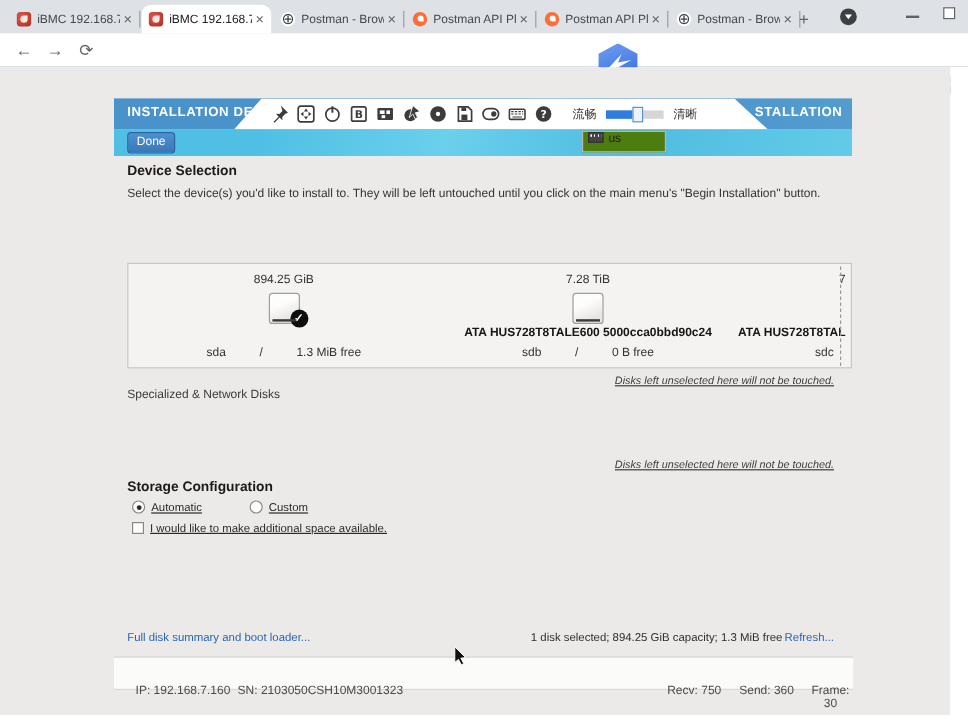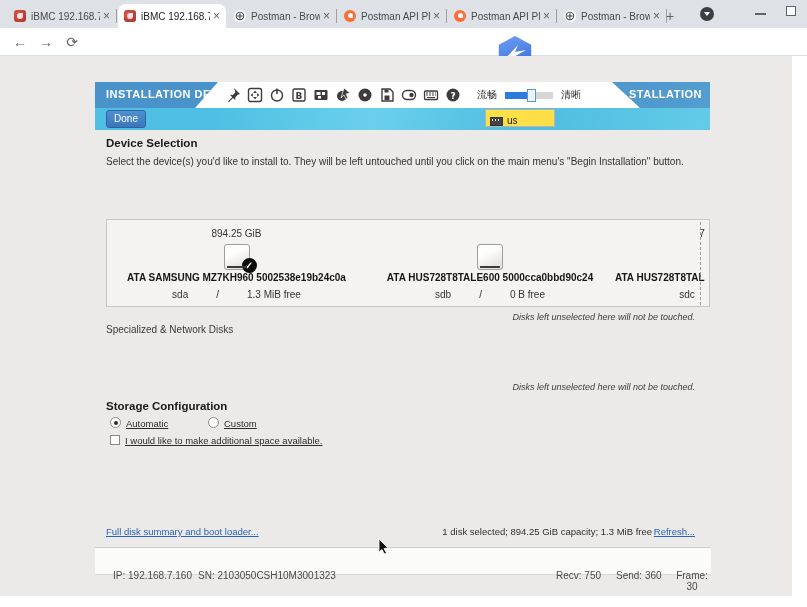--- a/index.html
+++ b/index.html
@@ -58,53 +58,53 @@
   #kvm-band { left:195px; top:26px; width:445px; height:26px; background:#fff; clip-path:polygon(23px 0,417px 0,445px 26px,0 26px); display:flex; align-items:center; padding-left:30px; }
   .kico { width:16px; height:16px; margin-right:6px; flex:0 0 16px; }
   .kico svg { display:block; }
   #slider-wrap { display:flex; align-items:center; margin-left:10px; font-size:10px; color:#333; }
   #slider-track { position:relative; width:48px; height:7px; background:#d6d6d6; margin:0 8px; }
   #slider-fill { position:absolute; left:0; top:0; height:7px; width:50%; background:#2d7de1; }
   #slider-handle { position:absolute; left:22px; top:-3px; width:9px; height:13px; background:#eef3fa; border:1px solid #5b93d8; }
 
   #cyan-band { left:95px; top:52px; width:615px; height:22px; background:linear-gradient(100deg,#4fc0e3 20%,#6ad0ec 45%,#4fbce0 70%,#62cbe8 100%); }
   #done-btn { left:106px; top:54px; width:40px; height:18px; background:linear-gradient(#4f90cf,#3a77ba); border:1px solid #2d639e; border-radius:3px; color:#fff; font-size:10px; text-align:center; line-height:16px; }
-  #kbd-box { left:485px; top:53px; width:70px; height:18px; background:#fde047; border:1px solid #b5b5b5; display:flex; align-items:flex-end; padding:0 4px; font-size:10px; color:#222; }
+  #kbd-box { left:485px; top:53px; width:70px; height:18px; background:#4d7c0f; border:1px solid #b5b5b5; display:flex; align-items:flex-start; padding:0 4px; font-size:10px; color:#222; }
   #kbd-glyph { width:13px; height:9px; border:1px solid #333; background:#444; margin-right:4px; position:relative; }
   #kbd-glyph::after { content:""; position:absolute; left:1px; top:1px; right:1px; height:2px; background:repeating-linear-gradient(90deg,#fff 0 1px,transparent 1px 3px); }
 
   .h-bold { font-weight:bold; color:#1a1a1a; }
   #dev-sel-title { left:106px; top:81px; font-size:11.5px; }
   #dev-sel-desc { left:106px; top:99px; width:606px; font-size:10px; color:#333; line-height:1.45; }
   #local-label { left:106px; top:152px; font-size:10px; font-weight:normal; color:#3a3a3a;margin-top:25px; }
 
   #disk-panel { left:106px; top:163px; width:604px; height:88px; background:#f4f3f1; border:1px solid #c8c6c3; overflow:hidden; }
   .clip-dash { position:absolute; left:593px; top:2px; height:83px; border-left:1px dashed #9a9a98; }
   .disk { position:absolute; top:0; height:88px; }
   .d-size { position:absolute; top:8px; left:0; right:0; text-align:center; font-size:10px; color:#333; }
   .drive { position:absolute; top:24px; left:50%; margin-left:-13px; width:26px; height:26px; border:1px solid #a09e9b; border-radius:3px; background:linear-gradient(155deg,#fdfdfc 35%,#e7e5e2 80%); }
   .drive::after { content:""; position:absolute; left:2px; right:2px; bottom:1px; height:2px; background:#3a3a3a; }
   .check-badge { position:absolute; right:-8px; bottom:-4px; width:15px; height:15px; border-radius:50%; background:#0d0d0d; color:#fff; font-size:10px; font-weight:bold; line-height:15px; text-align:center; }
   .d-name { position:absolute; top:52px; left:0; right:0; text-align:center; font-size:10px; font-weight:bold; color:#161616; white-space:nowrap; }
   .d-row { position:absolute; top:69px; left:0; right:0; display:flex; justify-content:center; gap:28px; font-size:10px; color:#333; }
 
-  .note-italic { position:absolute; font-style:italic; font-size:9px; color:#3d3d3d; right:97px; text-align:right; }
+  .note-italic { position:absolute; font-style:italic; font-size:9px; color:#3d3d3d; right:97px; text-align:right;text-decoration:underline; }
   #spec-label { left:106px; top:268px; font-size:10px; font-weight:normal; color:#3a3a3a; }
   #spec-panel { left:106px; top:280px; width:604px; height:40px; background:#f4f3f1; border-left:1px solid #c8c6c3; border-right:1px solid #c8c6c3; border-top:1px dashed #aeaca9; border-bottom:1px dashed #aeaca9; }
   #add-disk-btn { position:absolute; left:5px; top:3px; width:76px; height:33px; border:1px solid #a5a3a0; border-radius:3px; background:linear-gradient(#f9f8f7,#dcdad7); text-align:center; }
   #add-disk-btn .mini-drive { display:block; margin:3px auto 1px; width:11px; height:8px; border:1px solid #777; background:#eceae8; }
   #add-disk-btn .lbl { font-size:10px; font-weight:bold; color:#222; }
 
   #storage-title { left:106px; top:344px; font-size:11.5px; }
   .radio { position:absolute; width:11px; height:11px; border:1px solid #8b8986; border-radius:50%; background:#fdfdfc; }
   .radio.sel::after { content:""; position:absolute; left:2.5px; top:2.5px; width:4px; height:4px; border-radius:50%; background:#2b2b2b; }
   .ctl-label { position:absolute; font-size:9.5px; color:#2b2b2b;text-decoration:underline; }
   .checkbox { position:absolute; width:10px; height:10px; border:1px solid #8b8986; background:#fdfdfc; }
 
-  .link { position:absolute; font-size:9.5px; color:#2a63b4; text-decoration:underline; }
+  .link { position:absolute; font-size:9.5px; color:#2a63b4; }
   #sel-summary { position:absolute; font-size:9.5px; color:#2e2e2e; }
 
   #status-bar { left:95px; top:491px; width:616px; height:28px; background:#fbfbfa; border-top:1px solid #cfcfcc; border-bottom:1px solid #d8d8d5; }
   .st-item { position:absolute; top:22px; font-size:10px; color:#4a4a4a;text-align:center; }
 
   #cursor { left:378px; top:482px; }
 
   .kico path, .kico rect, .kico circle, .kico line, .kico polygon { vector-effect:non-scaling-stroke; }
 </style>
 </head>
@@ -280,28 +280,28 @@
     <div id="dev-sel-desc" class="abs">Select the device(s) you'd like to install to.  They will be left untouched until you click on the main menu's "Begin Installation" button.</div>
 
     <div id="local-label" class="abs">Local Standard Disks</div>
 
     <div id="disk-panel" class="abs">
       <div class="disk" style="left:2px;width:255px">
         <div class="d-size">894.25 GiB</div>
         <div class="drive">
           <span class="check-badge">✓</span>
         </div>
-        <div class="d-name">ATA SAMSUNG MZ7KH960 5002538e19b24c0a</div>
         <div class="d-row">
           <span>sda</span>
           <span>/</span>
           <span>1.3 MiB free</span>
         </div>
       </div>
       <div class="disk" style="left:258px;width:250px">
+        <div class="d-size">7.28 TiB</div>
         <div class="drive"></div>
         <div class="d-name">ATA HUS728T8TALE600 5000cca0bbd90c24</div>
         <div class="d-row">
           <span>sdb</span>
           <span>/</span>
           <span>0 B free</span>
         </div>
       </div>
       <div class="disk" style="left:0;width:604px">
         <div class="d-size" style="left:586px;right:auto;width:18px">7</div>

